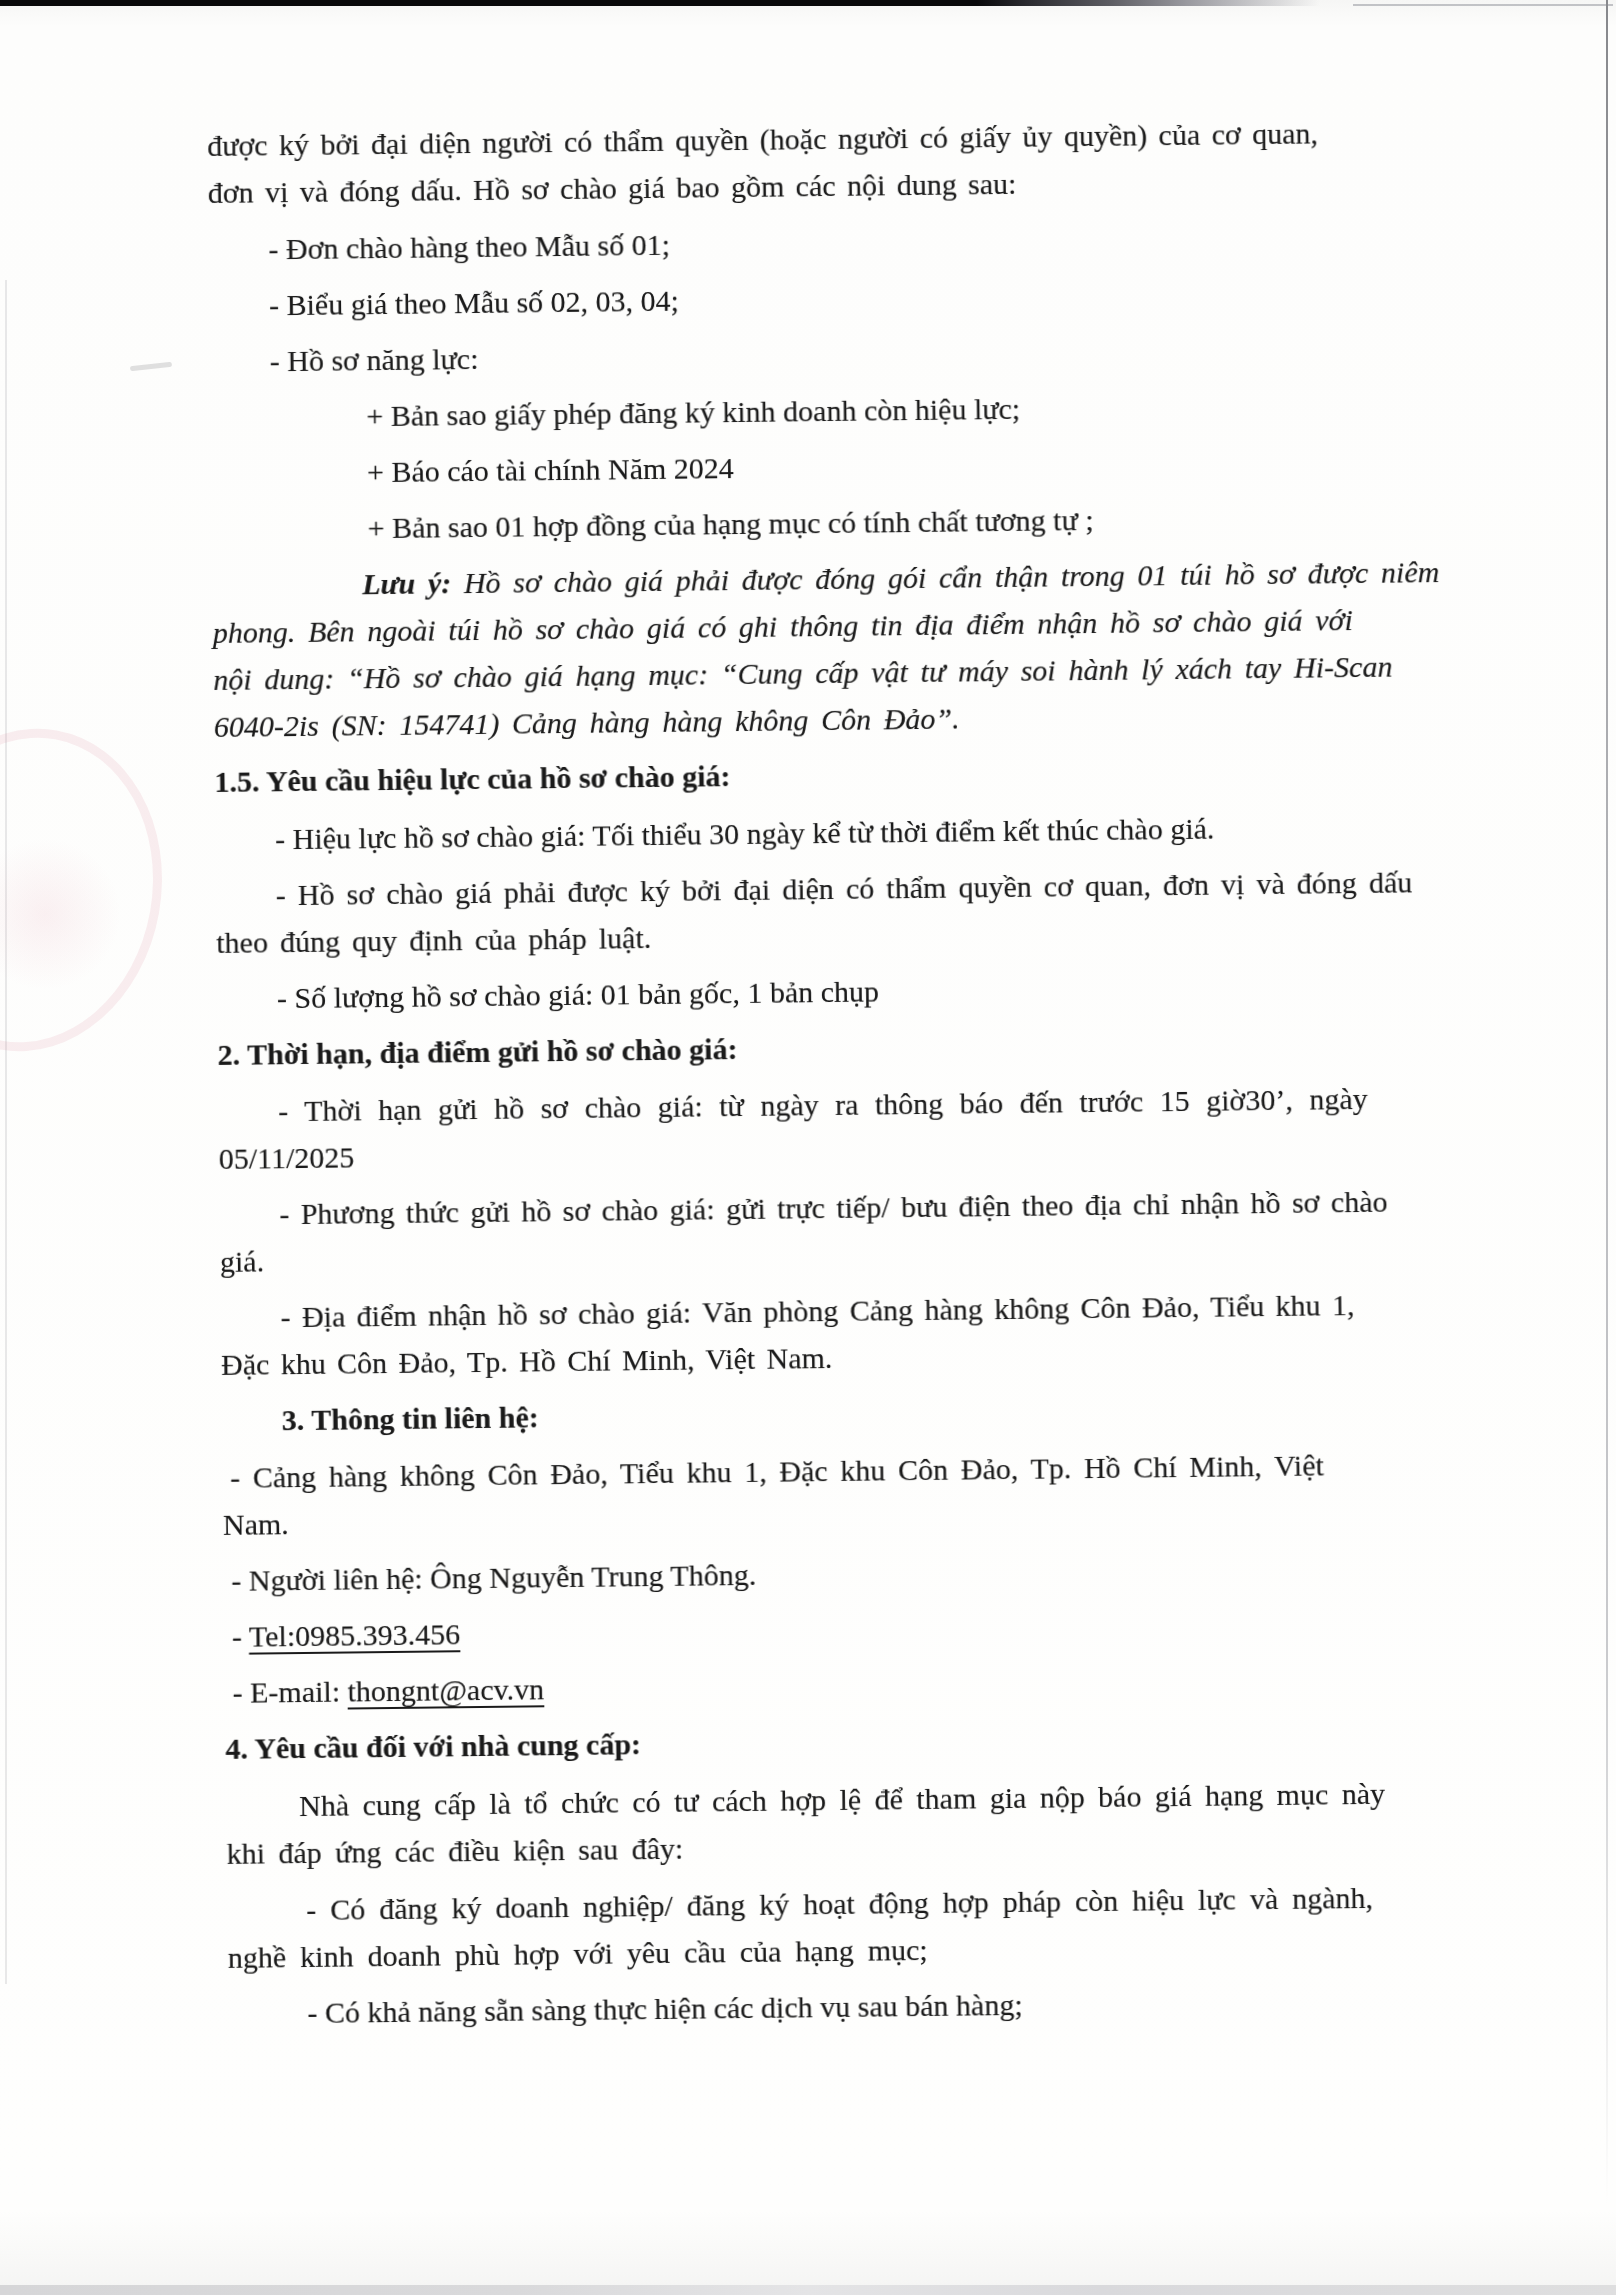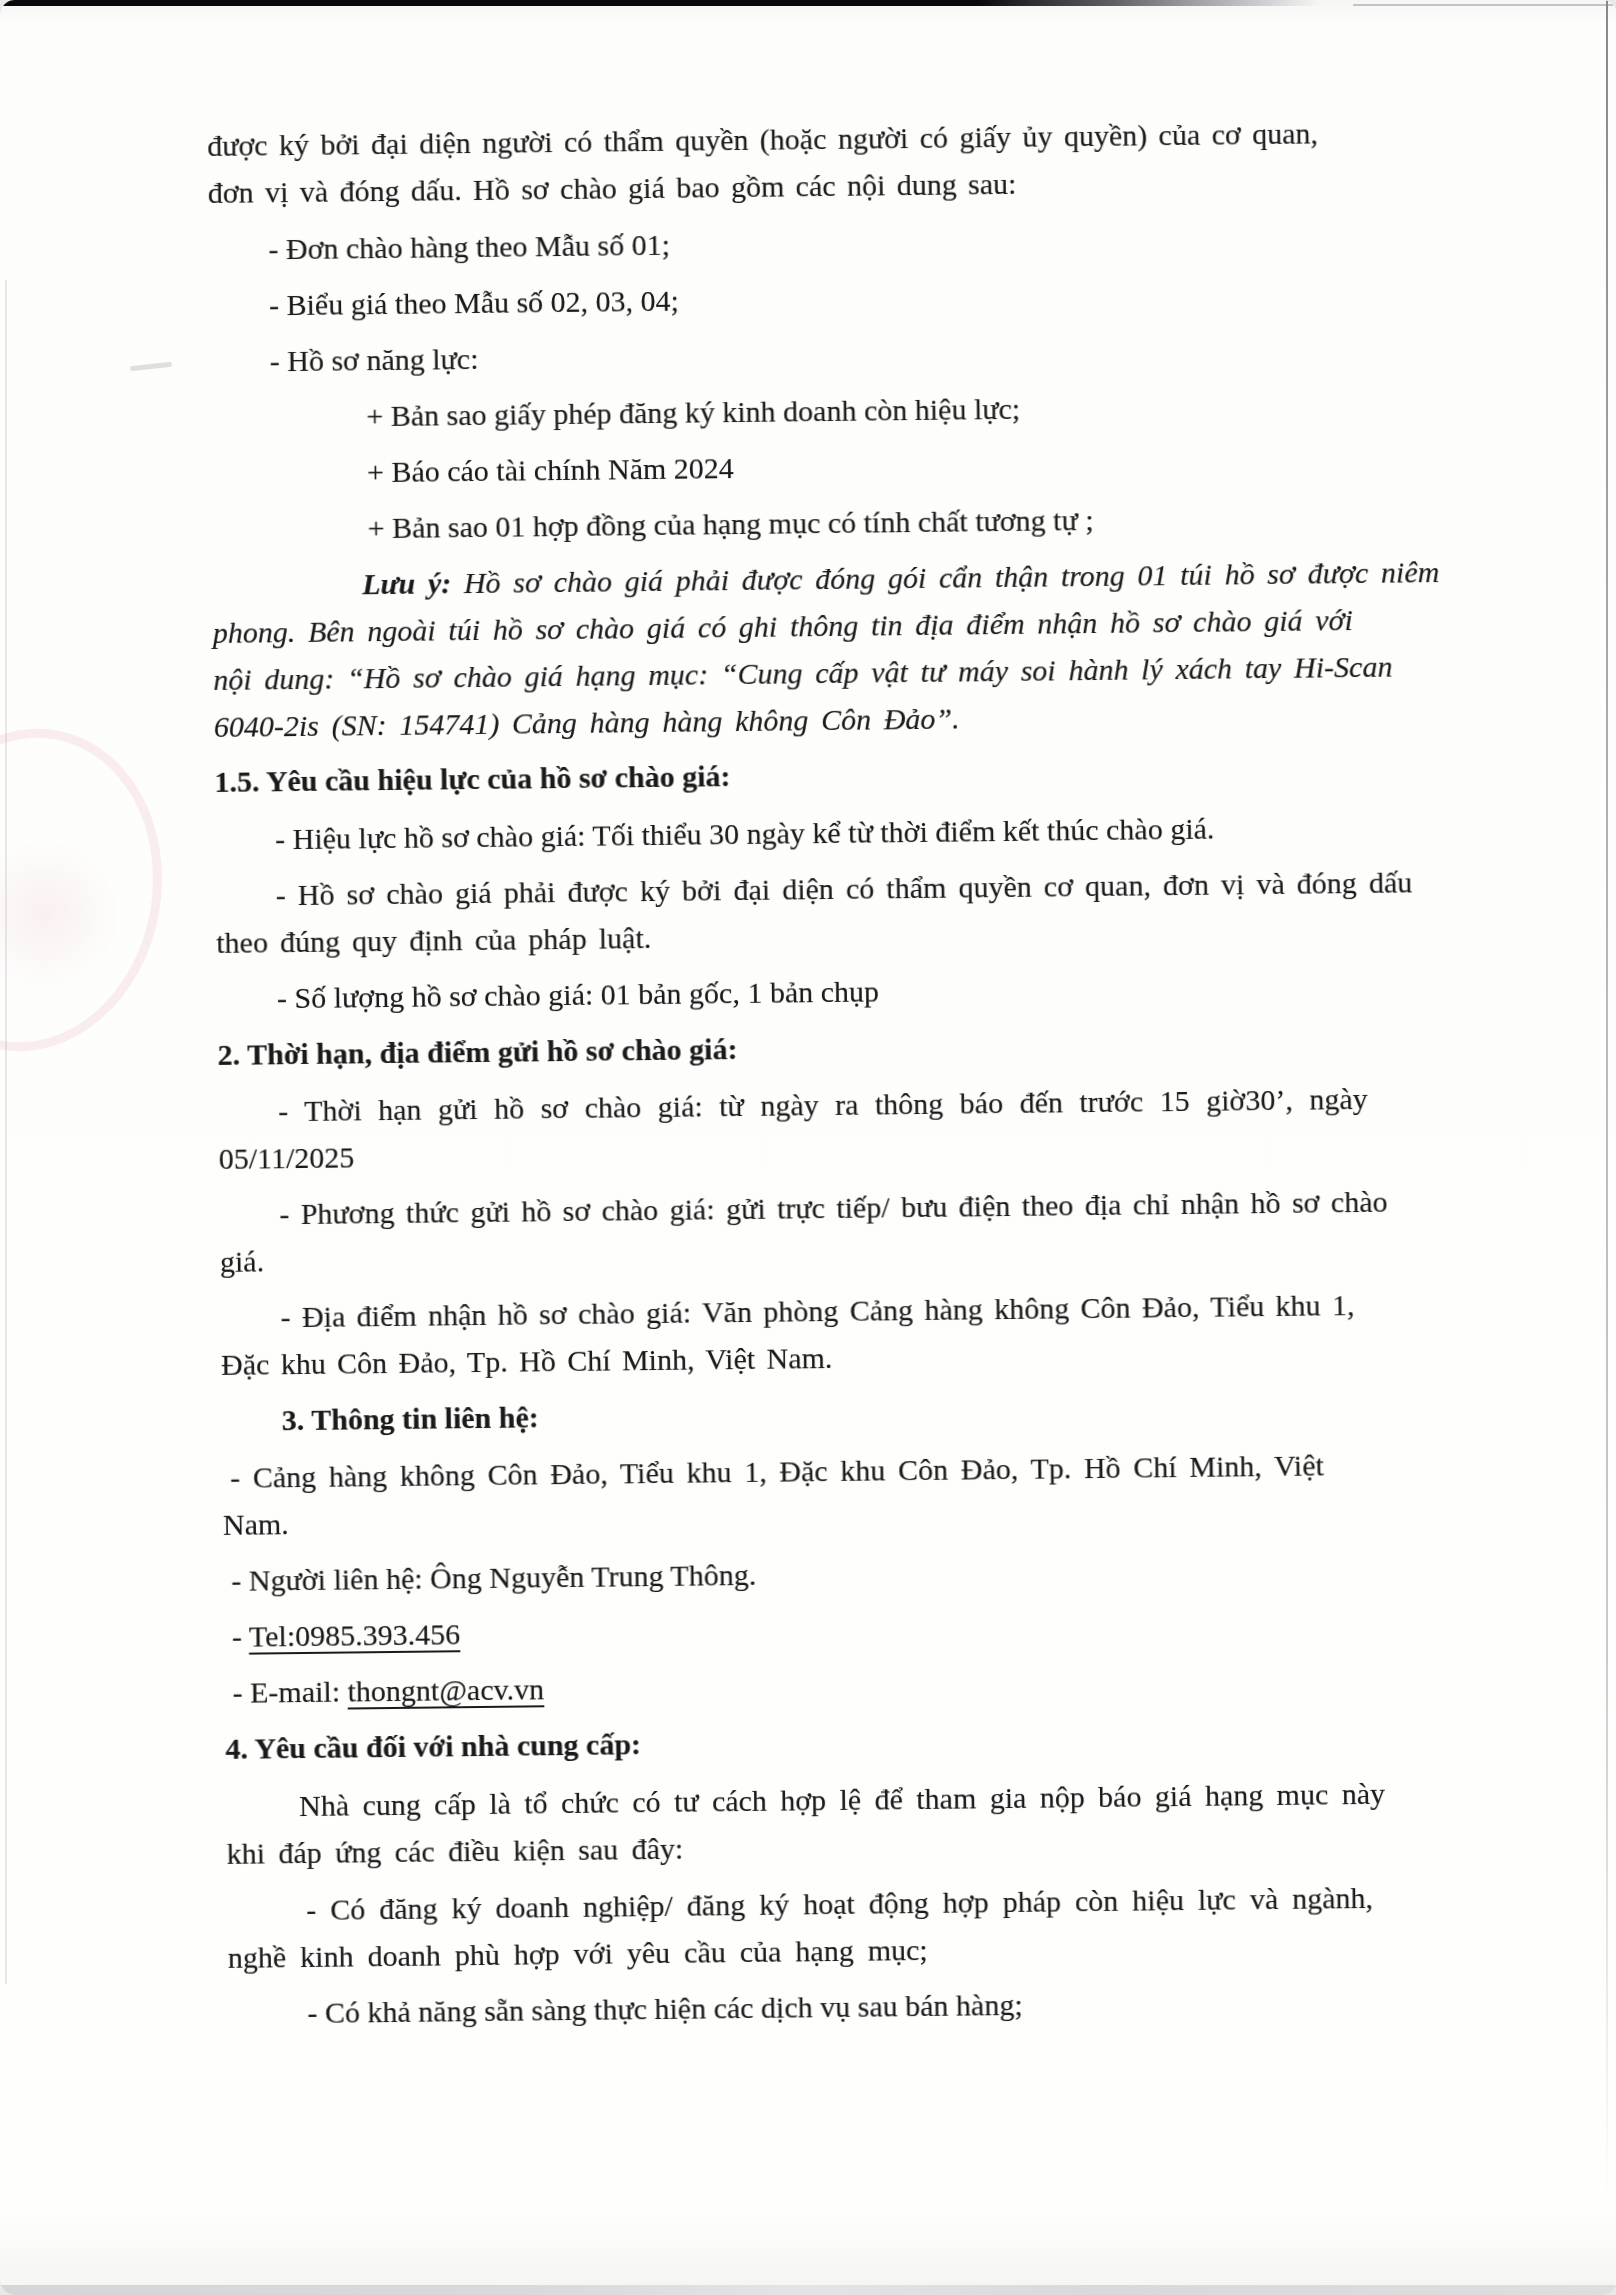--- a/index.html
+++ b/index.html
@@ -3,21 +3,20 @@
 <meta charset="utf-8">
 <style>
   html,body{margin:0;padding:0;background:#e9e9e9;}
   .page{
     position:relative;
     width:1617px;height:2295px;
     margin:0 auto;
     background:linear-gradient(180deg,#f6f6f5 0px,#fdfdfc 26px,#fefefd 2211px,#f4f4f3 2295px);
     overflow:hidden;
     font-family:"Liberation Serif", serif;
-    border-radius:15px;
   }
   
   .top-bar{position:absolute;top:0;left:0;width:1320px;height:5.9px;
     background:linear-gradient(90deg,#09090b 0,#09090b 74%,#2c2c31 78%,#5c5c62 84%,#9a9aa0 90%,rgba(170,170,176,0) 100%);}
   .top-right-line{position:absolute;top:3.9px;left:1353px;width:260px;height:2px;background:rgba(150,152,158,.55);}
   .right-edge-line{position:absolute;top:0;left:1606px;width:2px;height:2204px;
     background:linear-gradient(180deg,#87888c 0,#b7b8bc 45%,#c9cacd 75%,rgba(201,202,205,0) 100%);}
   .left-edge-line{position:absolute;top:280px;left:5.2px;width:2px;height:1704px;background:rgba(210,210,212,.5);}
   .bottom-bar{position:absolute;left:0;bottom:0;width:1617px;height:9.8px;
     background:linear-gradient(90deg,#d6d6d8 0,#d9d9db 32%,#e4e4e6 50%,#d9d9dc 68%,#dededf 100%);}

